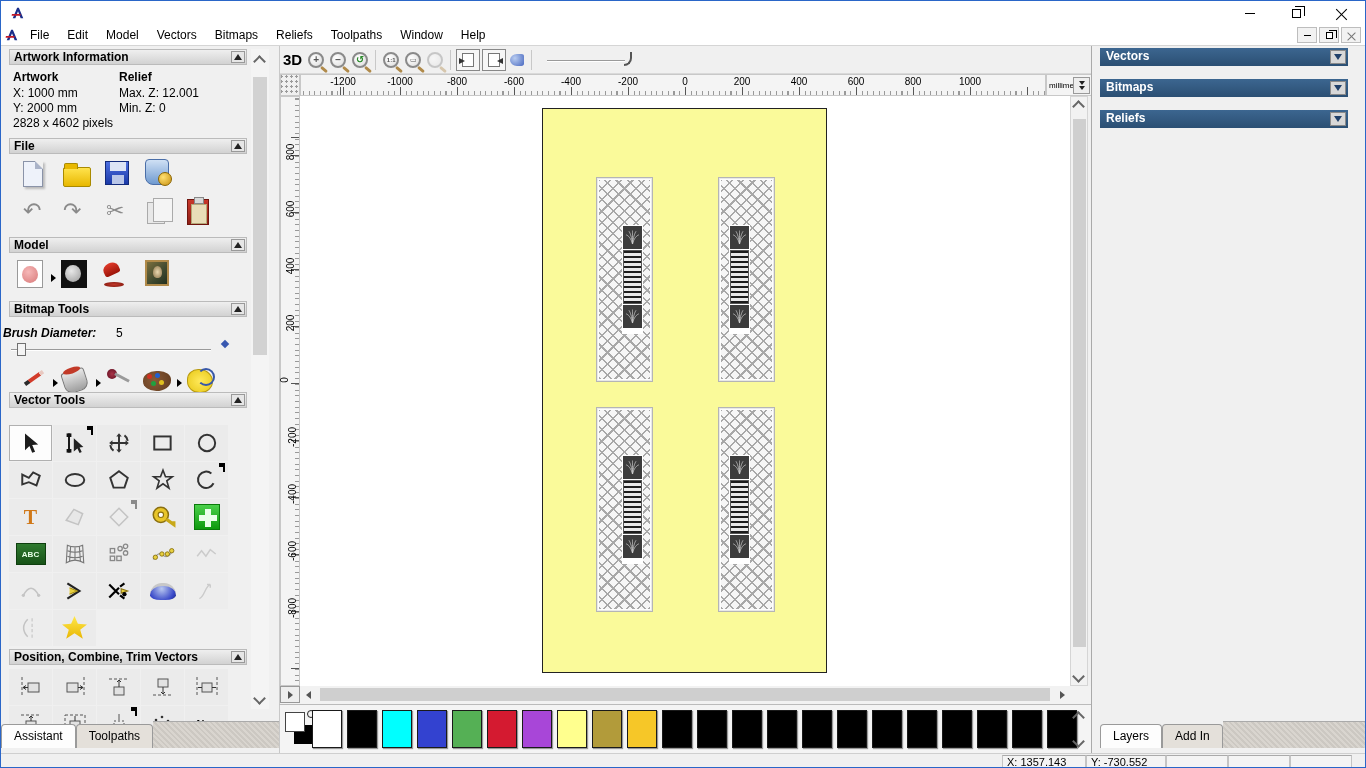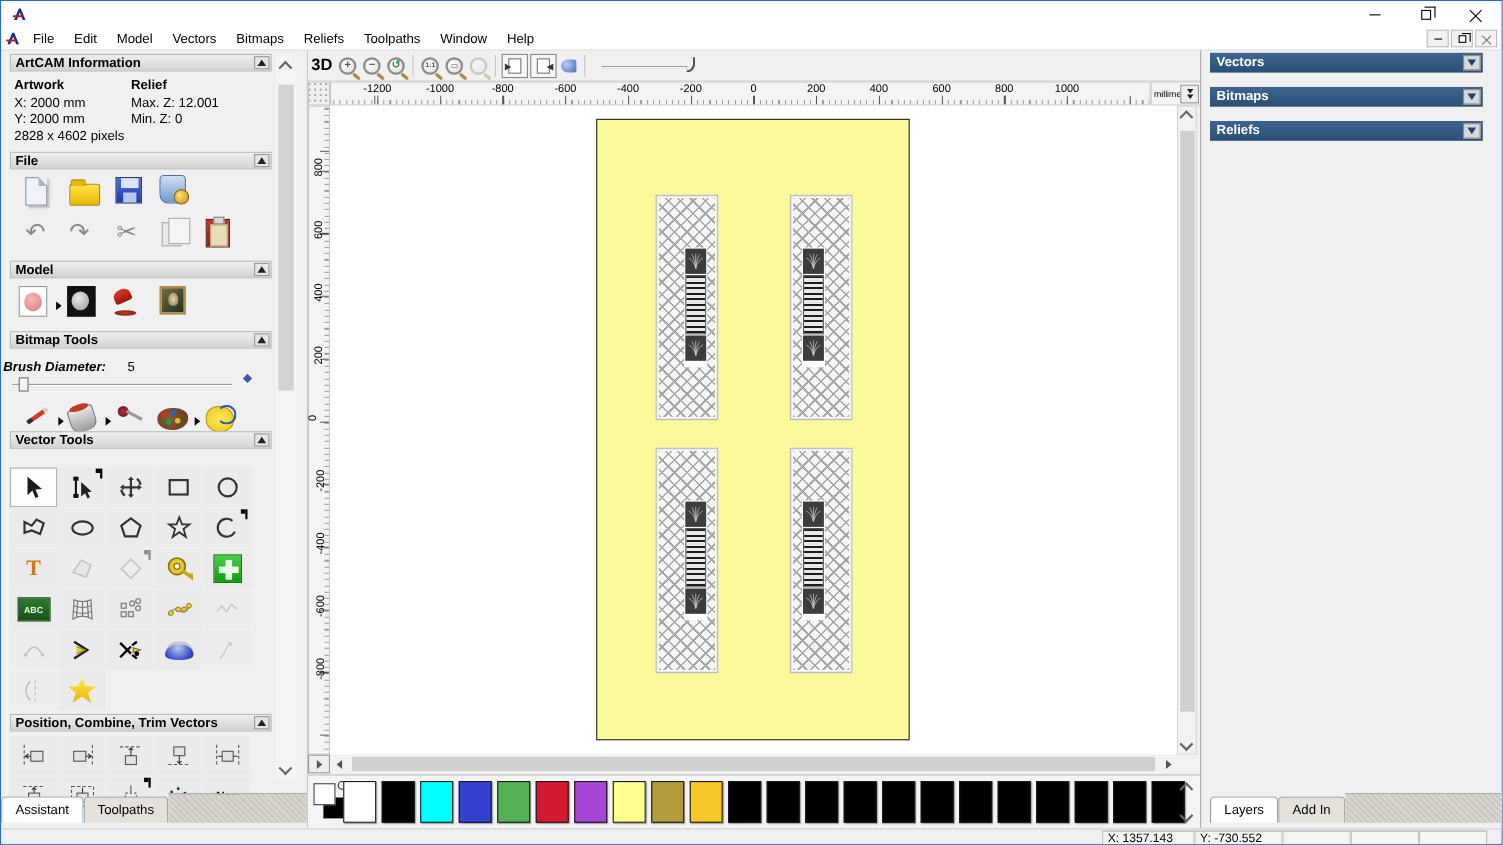--- a/index.html
+++ b/index.html
@@ -231,27 +231,27 @@
       </div>
     <div class="mdibtn">
         <div class="close-x"></div>
       </div>
   </div>
 </div>
 
 <div class="leftpanel">
 
   <div class="sechdr" style="top:3px">
-    <span>ArtCAM Information</span>
+    <span>Artwork Information</span>
     <div class="secbtn">
         <div class="tri-up"></div>
       </div>
   </div>
   <div class="pi-label" style="left:12px;top:24px">Artwork</div>
-  <div class="pi-text" style="left:12px;top:40px">X: 2000 mm</div>
+  <div class="pi-text" style="left:12px;top:40px">X: 1000 mm</div>
   <div class="pi-text" style="left:12px;top:55px">Y: 2000 mm</div>
   <div class="pi-text" style="left:12px;top:70px">2828 x 4602 pixels</div>
   <div class="pi-label" style="left:118px;top:24px">Relief</div>
   <div class="pi-text" style="left:118px;top:40px">Max. Z: 12.001</div>
   <div class="pi-text" style="left:118px;top:55px">Min. Z: 0</div>
 
   <div class="sechdr" style="top:92px">
     <span>File</span>
     <div class="secbtn">
         <div class="tri-up"></div>

